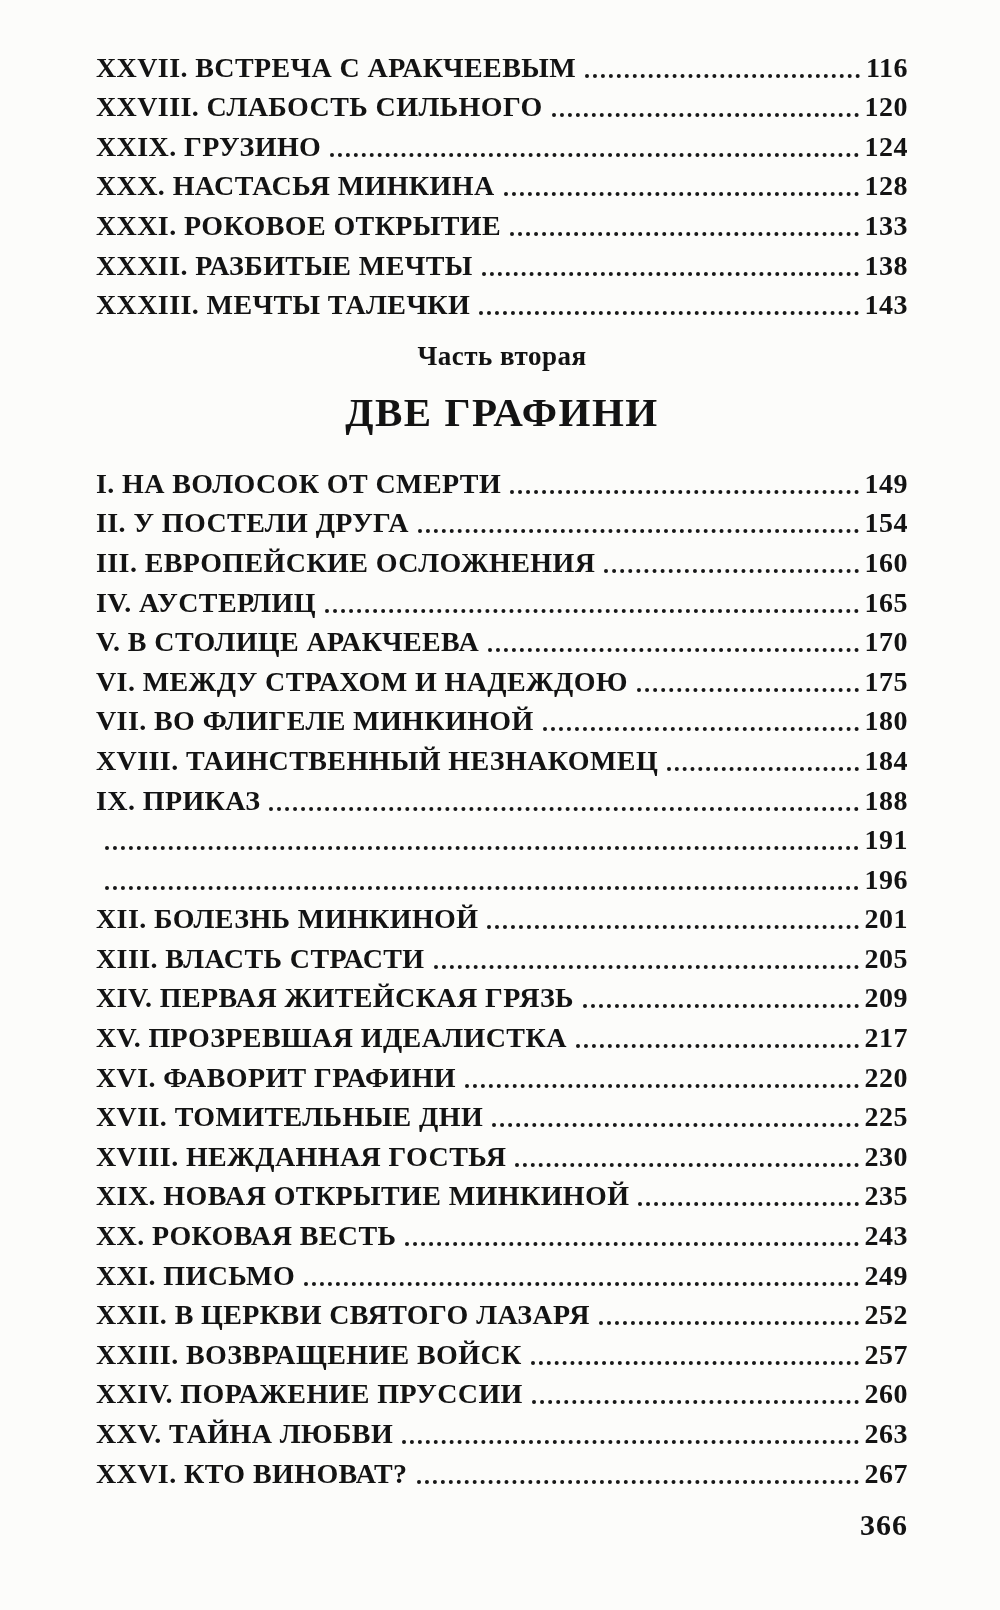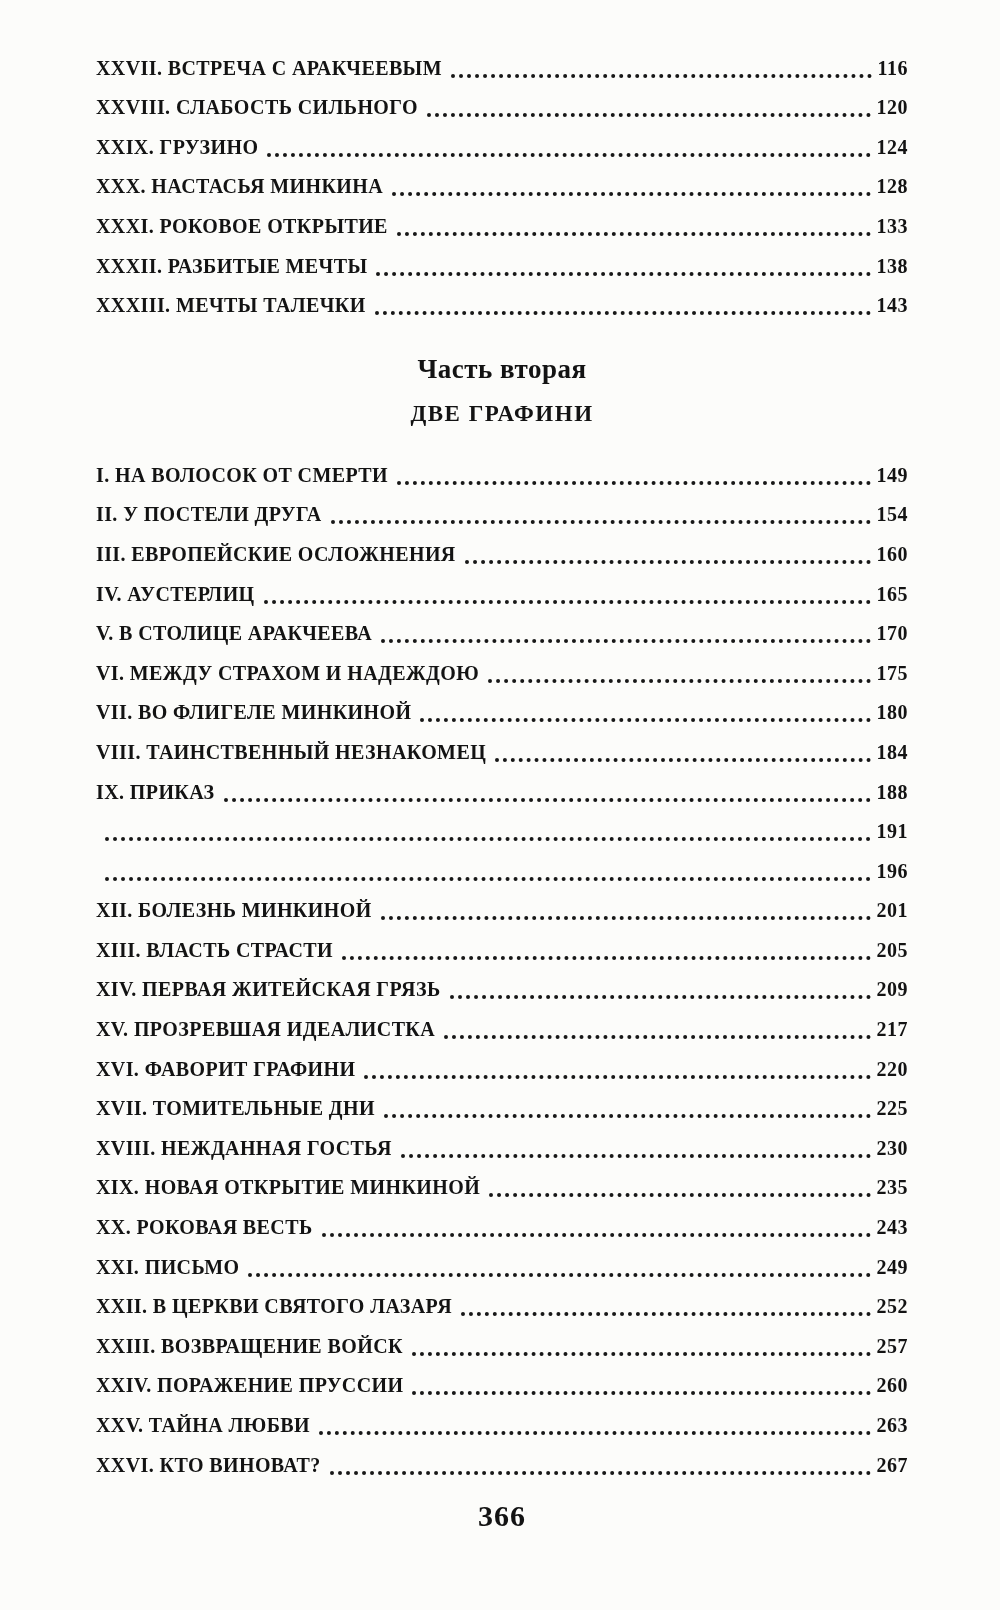--- a/index.html
+++ b/index.html
@@ -19,54 +19,54 @@
     box-sizing: border-box;
     width: 1000px;
     height: 1610px;
     padding: 46px 92px 0 96px;
   }
   .toc-section { display: block; }
   .toc-row {
     display: flex;
     align-items: flex-end;
     height: 39.6px;
-    font-size: 20px;
+    font-size: 28px;
     line-height: 36px;
   }
   .toc-title {
     white-space: nowrap;
     letter-spacing: 0.4px;
   }
   .dot-leader {
     flex: 1;
     min-width: 18px;
     border-bottom: 4px dotted #171717;
     margin: 0 6px 8px 9px;
   }
   .toc-page {
     white-space: nowrap;
     letter-spacing: 0.5px;
     text-align: center;
   }
   .part-heading {
     text-align: center;
-    margin-top: 31px;
+    margin-top: 18px;
     margin-bottom: 26px;
   }
   .part-label {
     font-size: 27px;
     letter-spacing: 0.5px;
   }
   .part-title {
-    font-size: 23px;
+    font-size: 41px;
     margin-top: 16px;
     letter-spacing: 1.5px;
   }
   .folio {
-    text-align: center;
+    text-align: right;
     font-size: 30px;
     margin-top: 16px;
     letter-spacing: 1px;
   }
 </style>
 </head>
 <body>
 
 <div class="page">
 
@@ -156,21 +156,21 @@
     <span class="toc-page">175</span>
   </div>
 
   <div class="toc-row">
     <span class="toc-title">VII. ВО ФЛИГЕЛЕ МИНКИНОЙ</span>
     <span class="dot-leader"></span>
     <span class="toc-page">180</span>
   </div>
 
   <div class="toc-row">
-    <span class="toc-title">VIII. ТАИНСТВЕННЫЙ НЕЗНАКОМЕЦ</span>
+    <span class="toc-title">XVIII. ТАИНСТВЕННЫЙ НЕЗНАКОМЕЦ</span>
     <span class="dot-leader"></span>
     <span class="toc-page">184</span>
   </div>
 
   <div class="toc-row">
     <span class="toc-title">IX. ПРИКАЗ</span>
     <span class="dot-leader"></span>
     <span class="toc-page">188</span>
   </div>
 

